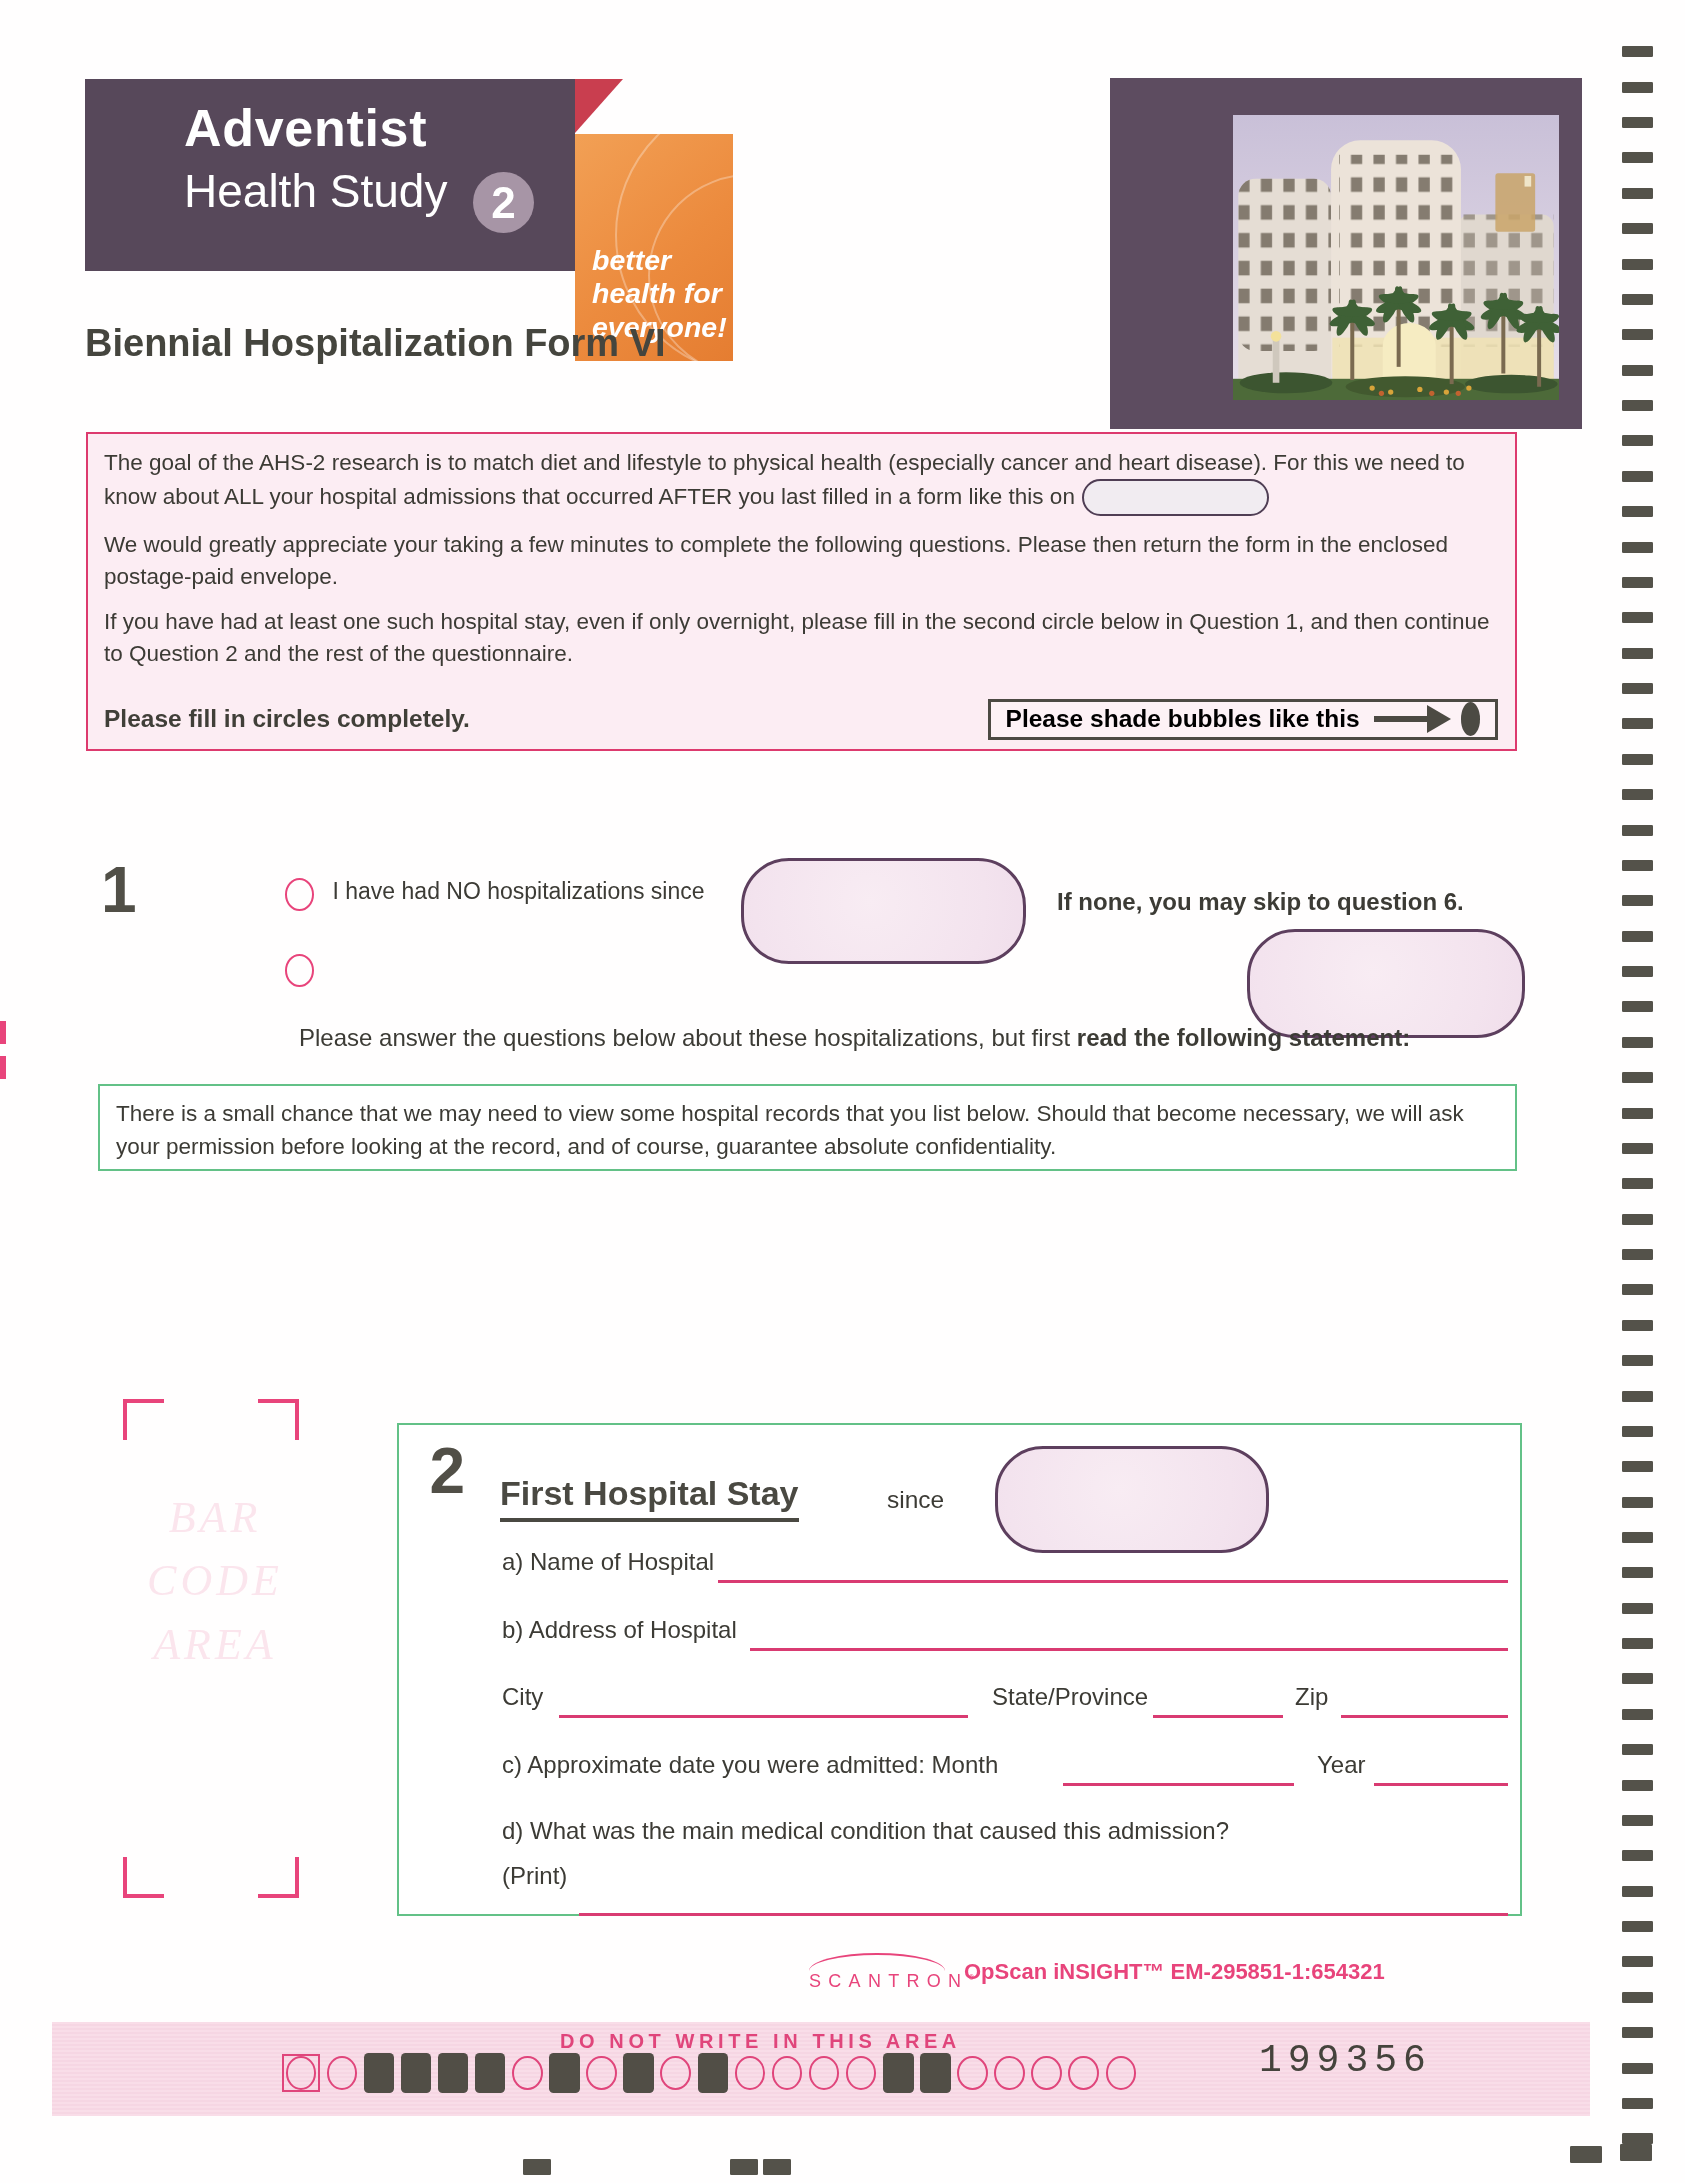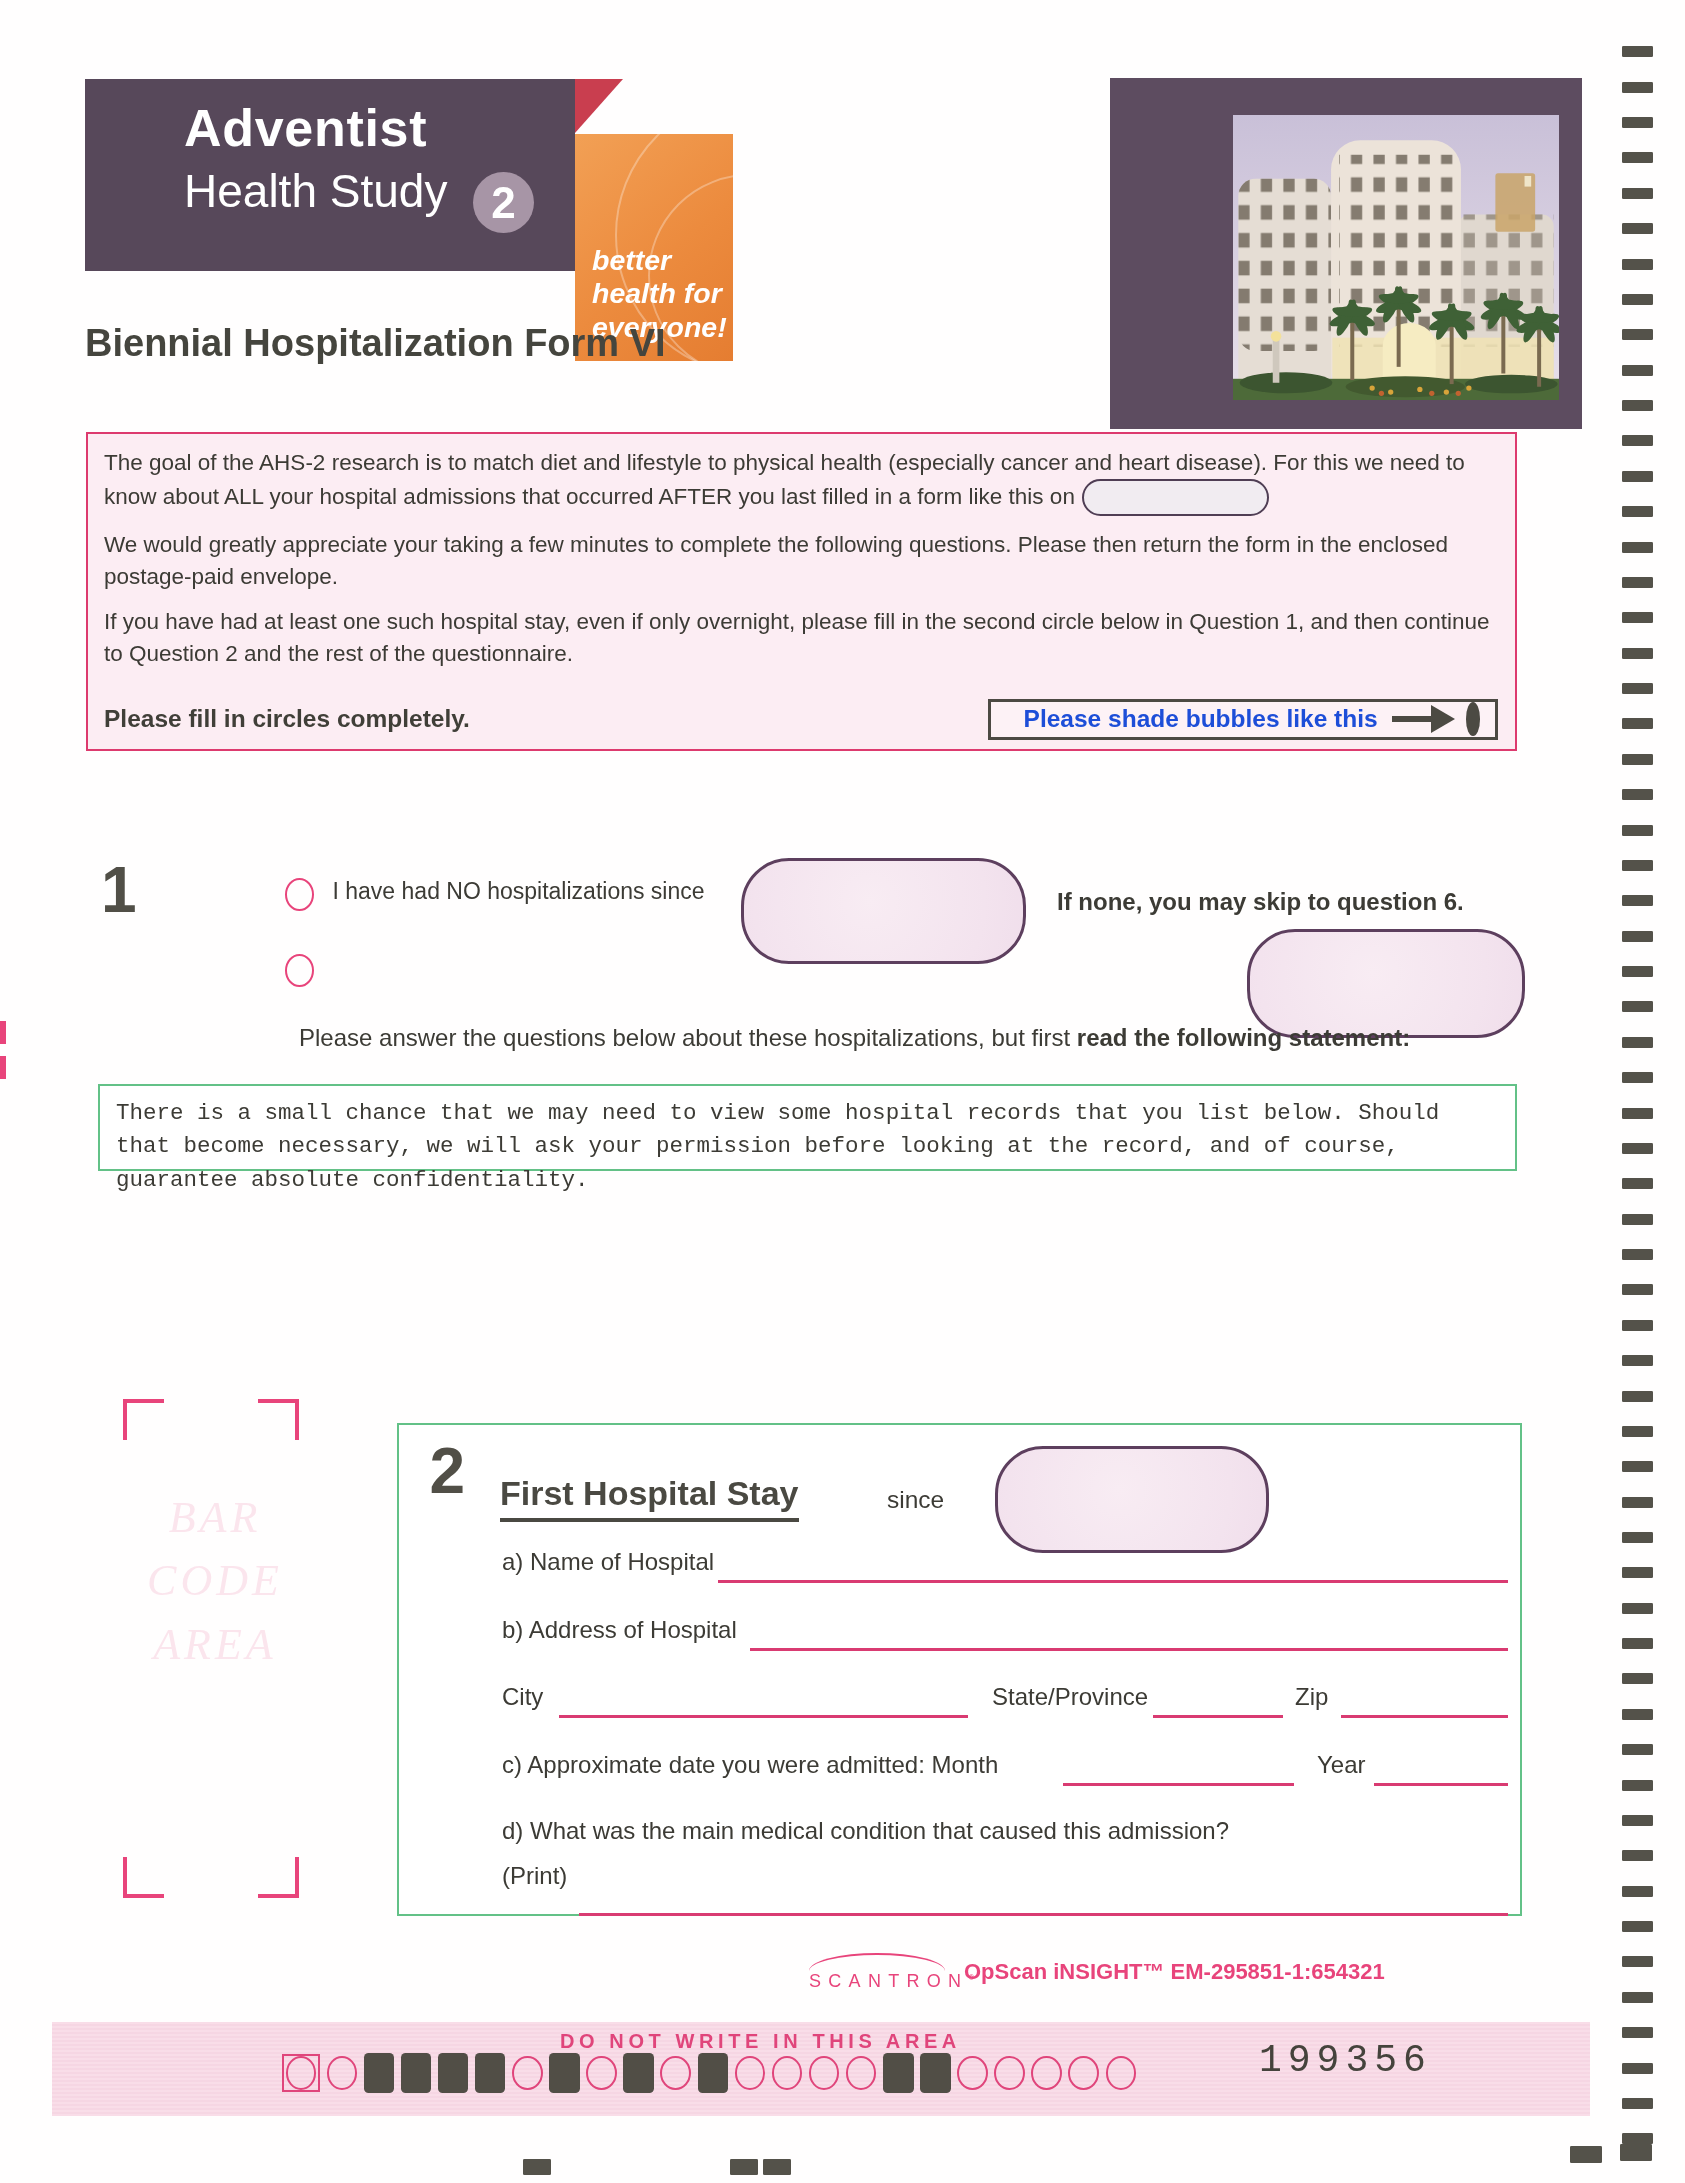--- a/index.html
+++ b/index.html
@@ -37,21 +37,21 @@
   .intro-box p{margin:0 0 0 0;font-size:22.5px;line-height:1.42;}
   .intro-box p + p{margin-top:13.2px;}
   .blank-oval-inline{display:inline-block;width:187px;height:37px;box-sizing:border-box;
              border:2.6px solid #4f3e54;border-radius:20px;background:#f1ecf1;
              vertical-align:-12px;margin-left:6.6px;}
   .intro-bottom{position:absolute;left:16px;bottom:9.3px;width:1394px;
                 display:flex;justify-content:space-between;align-items:center;}
   .fill-note{font-size:24.5px;font-weight:700;color:#403f38;}
   .shade-box{width:510px;height:41px;box-sizing:border-box;border:3.3px solid #4c4a43;background:#fdf2f6;
              display:flex;align-items:center;padding:0 14.6px;}
-  .shade-label{font-size:24.5px;font-weight:700;color:#1d4ed8;white-space:nowrap;margin-left:18px;}
+  .shade-label{font-size:24.5px;font-weight:700;color:#000000;white-space:nowrap;}
   .arrow-shaft{width:79px;height:6px;background:#4c4a43;margin-left:14.6px;}
   .arrow-head{width:0;height:0;border-left:24px solid #4c4a43;
               border-top:14px solid transparent;border-bottom:14px solid transparent;}
   .bubble-demo{width:29px;height:34px;border-radius:50%;background:#4c4a43;margin-left:10.6px;}
 
   
   .q1-number{position:absolute;left:101px;top:853px;font-size:64px;font-weight:700;color:#514f47;}
   .q-row{position:absolute;display:flex;align-items:flex-start;font-size:23px;color:#3c3b35;}
   .radio{width:29px;height:33px;box-sizing:border-box;border:2.6px solid #e8447b;border-radius:50%;
          flex:0 0 auto;margin-right:18.5px;background:transparent;}
@@ -59,21 +59,21 @@
               background:radial-gradient(circle at 45% 40%, #f8ecf3 0%, #f3e3ee 70%, #f0deeb 100%);}
   .oval-a{position:absolute;left:741px;top:858px;width:285px;height:106px;}
   .oval-b{position:absolute;left:1247px;top:929px;width:278px;height:109px;}
   .q1-note1{position:absolute;left:1057px;top:888px;font-size:24px;font-weight:700;color:#3c3b35;}
   .q1-footer{position:absolute;left:299px;top:1024px;font-size:24px;}
   .q1-footer b{font-weight:700;}
 
   
   .statement-box{position:absolute;left:98px;top:1084px;width:1419px;height:87px;box-sizing:border-box;
                  background:#ffffff;border:2px solid #63c187;padding:10.6px 16px;
-                 font-size:22.5px;line-height:1.5;font-family:Liberation Mono, monospace;}
+                 font-size:22.5px;line-height:1.5;}
 
   
   .bk{position:absolute;width:37px;height:37px;}
   .bk-tl{left:123px;top:1399px;border-top:4px solid #e8447b;border-left:4px solid #e8447b;}
   .bk-tr{left:258px;top:1399px;border-top:4px solid #e8447b;border-right:4px solid #e8447b;}
   .bk-bl{left:123px;top:1857px;border-bottom:4px solid #e8447b;border-left:4px solid #e8447b;}
   .bk-br{left:258px;top:1857px;border-bottom:4px solid #e8447b;border-right:4px solid #e8447b;}
   .bc-word{position:absolute;left:132px;width:166px;text-align:center;
            font-family:"Liberation Serif",serif;font-style:italic;font-weight:400;
            font-size:44px;letter-spacing:4px;color:rgba(233,130,170,0.20);}

